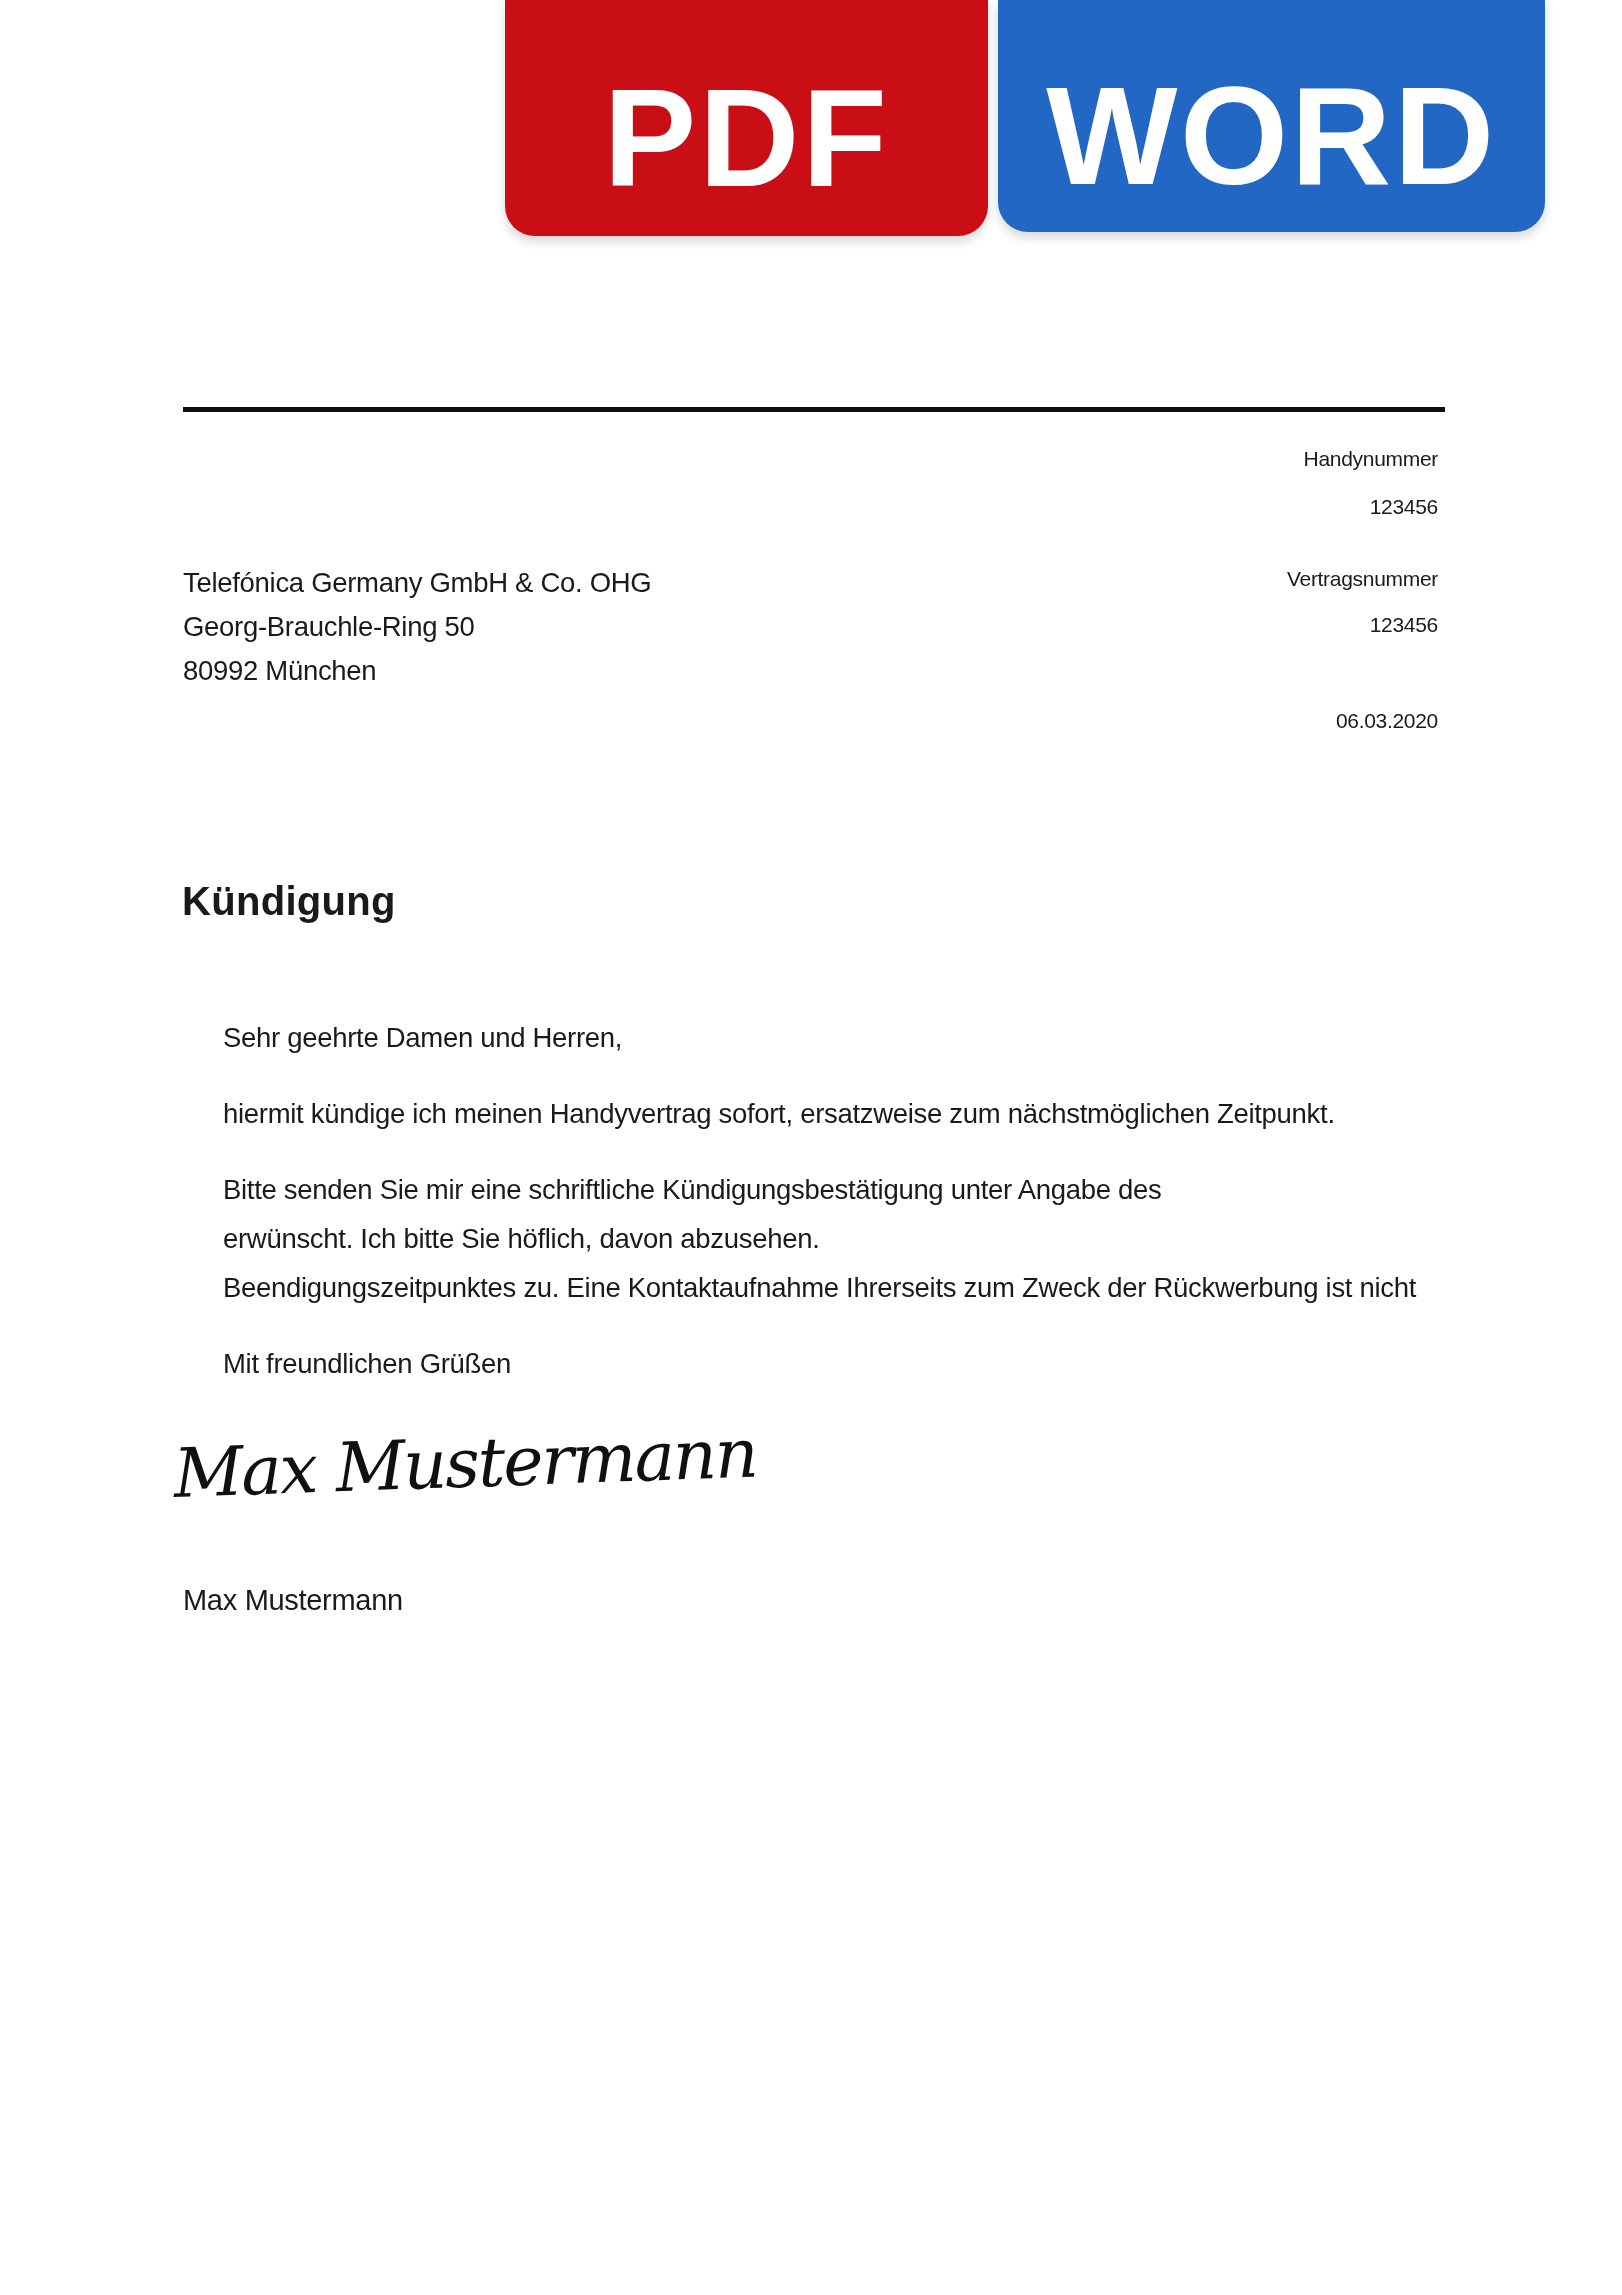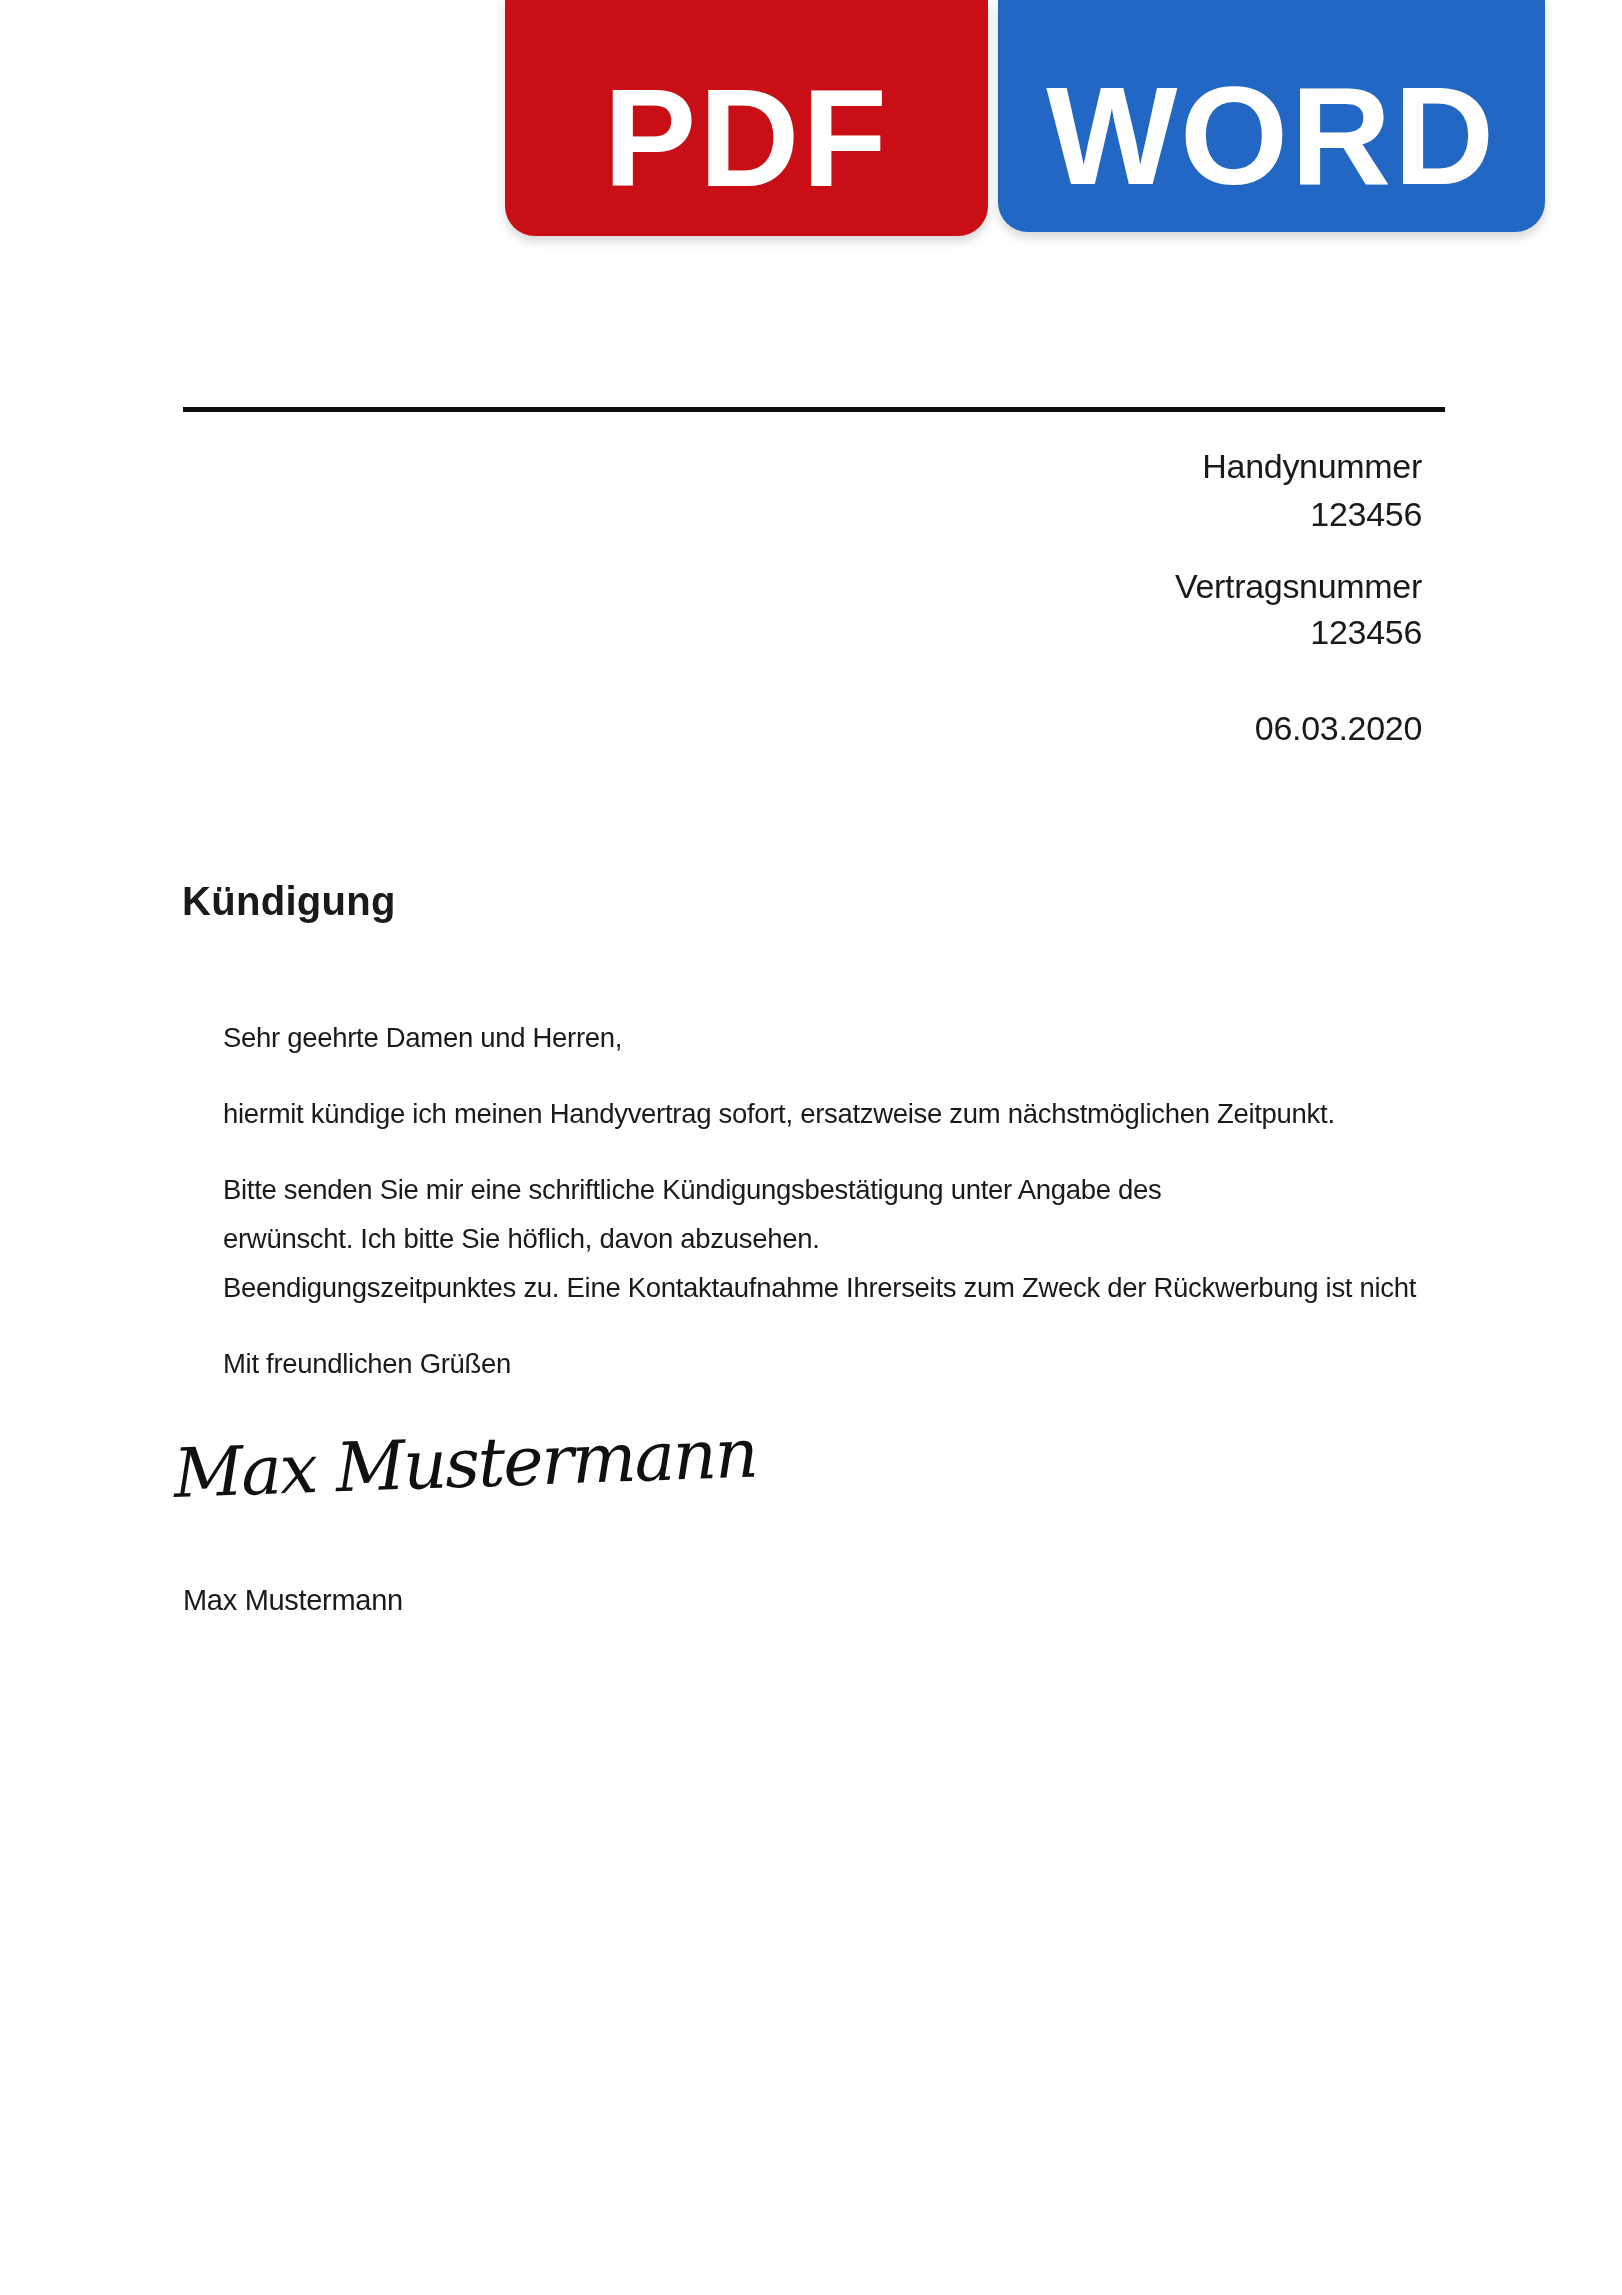--- a/index.html
+++ b/index.html
@@ -34,22 +34,22 @@
     position:absolute;left:183px;top:378px;
     font-size:25px;line-height:1.2;white-space:nowrap;
     letter-spacing:-0.3px;
   }
   .sender-rule{
     position:absolute;left:183px;top:407px;
     width:1262px;height:4.6px;background:#0d0d0d;
   }
   
   .meta-item{
-    position:absolute;right:201px;
-    font-size:34px;line-height:1.2;letter-spacing:-0.3px;
+    position:absolute;right:185px;
+    font-size:21px;line-height:1.2;letter-spacing:-0.3px;
     text-align:right;white-space:nowrap;
   }
   .meta-phone-label{top:446px;}
   .meta-phone-value{top:494px;}
   .meta-contract-label{top:566px;}
   .meta-contract-value{top:612px;}
   .meta-date{top:708px;}
   
   .recipient{
     position:absolute;left:183px;top:561px;
@@ -99,20 +99,25 @@
   </div>
 
   <div class="sender-rule"></div>
 
   <div class="meta-item meta-phone-label">Handynummer</div>
   <div class="meta-item meta-phone-value">123456</div>
   <div class="meta-item meta-contract-label">Vertragsnummer</div>
   <div class="meta-item meta-contract-value">123456</div>
   <div class="meta-item meta-date">06.03.2020</div>
 
+  <div class="recipient">
+    <div class="line">Telefónica Germany GmbH &amp; Co. OHG</div>
+    <div class="line">Georg-Brauchle-Ring 50</div>
+    <div class="line">80992 München</div>
+  </div>
 
   <div class="subject">Kündigung</div>
 
   <div class="body-text">
     <div class="para">
       <div class="line">Sehr geehrte Damen und Herren,</div>
     </div>
     <div class="para">
       <div class="line">hiermit kündige ich meinen Handyvertrag sofort, ersatzweise zum nächstmöglichen Zeitpunkt.</div>
     </div>

